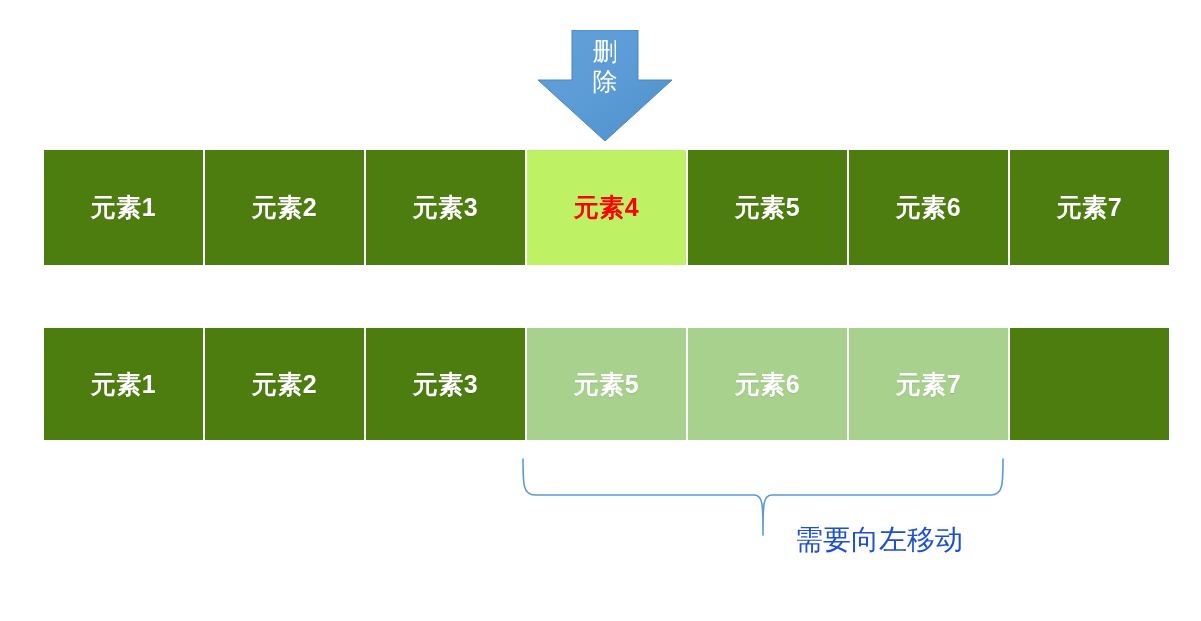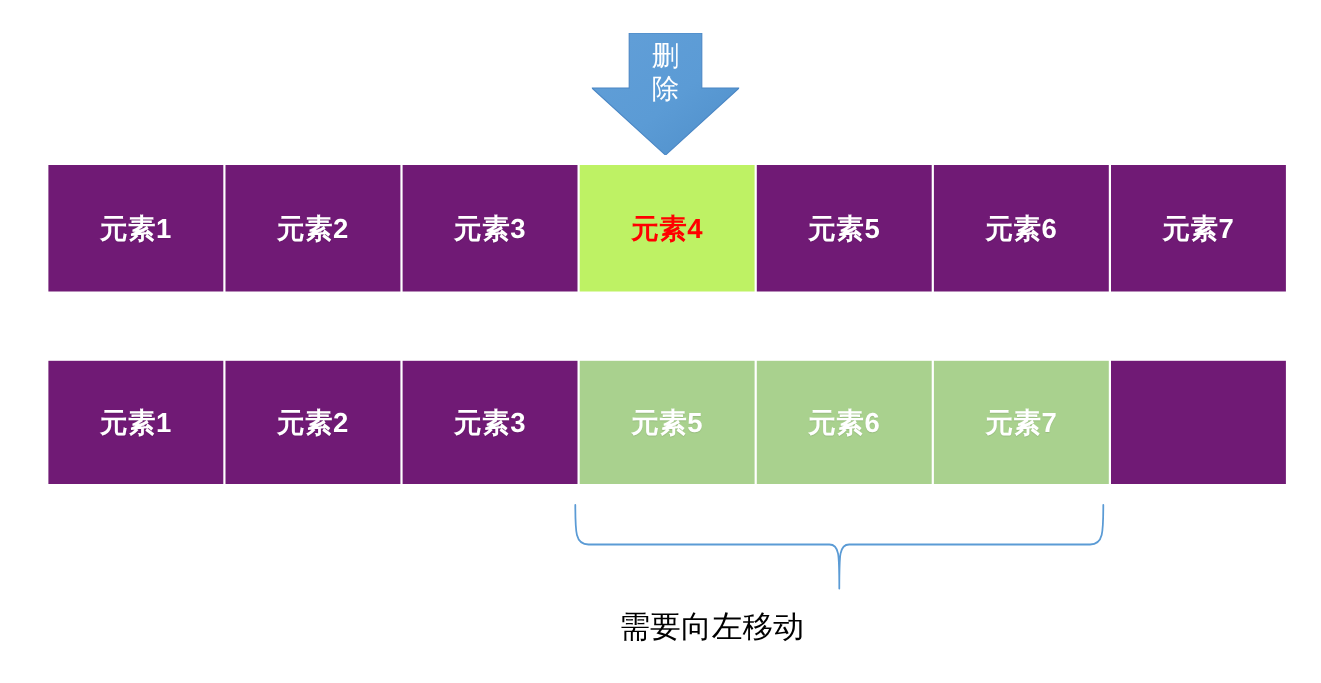--- a/index.html
+++ b/index.html
@@ -74,21 +74,21 @@
     justify-content: center;
     margin-right: 2px;
     font-size: 25px;
     font-weight: bold;
     color: #ffffff;
     letter-spacing: 0.5px;
   }
   .cell:last-child {
     margin-right: 0;
   }
-  .cell.blue   { background: #701a75; }
+  .cell.blue   { background: #4d7c0f; }
   .cell.peach  { background: #bef264; color: #FF0000; }
   .cell.green  { background: #A9D18E; }
 
   .cell-label {
     text-shadow: 0 1px 1px rgba(0,0,0,0.10);
   }
   .cell.peach .cell-label { text-shadow: none; }
 
   
   .brace {
@@ -101,26 +101,26 @@
   .brace svg {
     display: block;
     width: 500px;
     height: 92px;
   }
 
   
   .caption {
     position: absolute;
     left: 563px;
-    top: 552px;
+    top: 522px;
     width: 400px;
-    text-align: left;
+    text-align: right;
     font-size: 28px;
     line-height: 36px;
-    color: #000000;
+    color: #1d4ed8;
     font-weight: 400;
   }
 </style>
 </head>
 <body>
 
 <div id="stage">
 
   <div class="delete-arrow">
     <svg viewBox="0 0 134 111" xmlns="http://www.w3.org/2000/svg">

